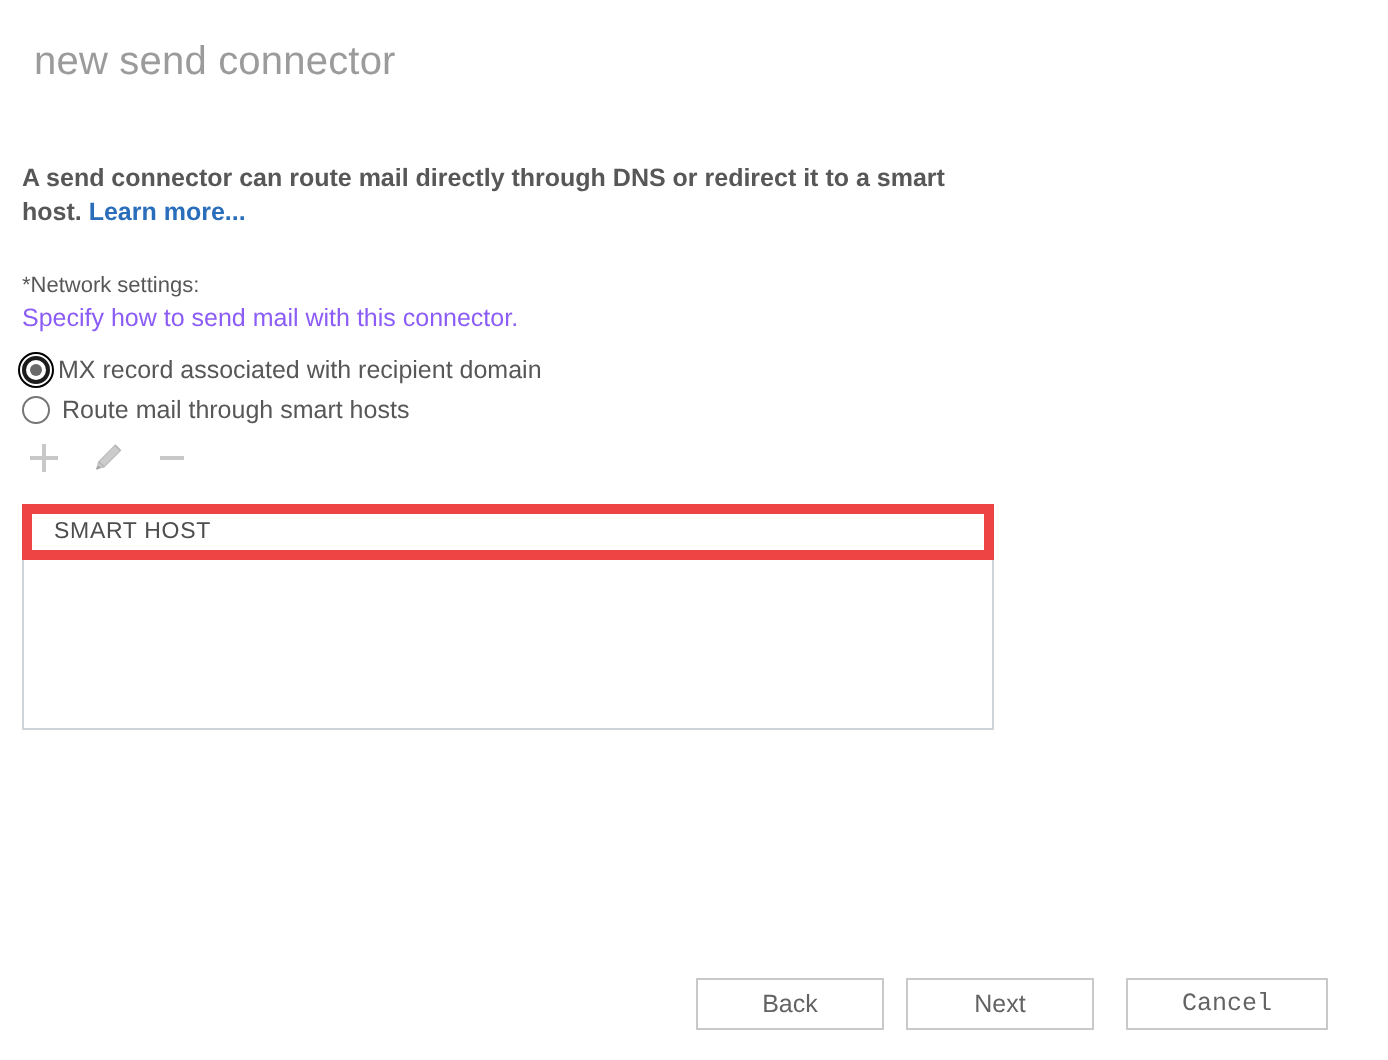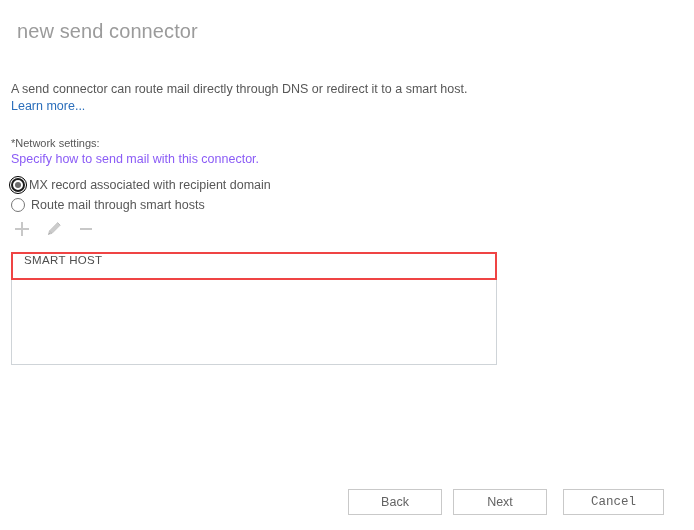--- a/index.html
+++ b/index.html
@@ -38,20 +38,21 @@
 
   
   .intro {
     position: absolute;
     left: 11px;
     top: 81px;
     width: 478px;
     font-size: 12.5px;
     line-height: 17px;
     color: #575757;
+    font-weight: bold;
   }
   .intro a {
     color: #2a6ebb;
     text-decoration: none;
   }
 
   
   .section-required {
     position: absolute;
     left: 11px;
@@ -142,23 +143,24 @@
   
   .table-wrap {
     position: absolute;
     left: 11px;
     top: 252px;
     width: 486px;
   }
   .table-head {
     height: 28px;
     box-sizing: border-box;
-    border: 2px solid #ef4444;
-    background: #ffffff;
-    display: flex;
+    border: 5px solid #ef4444;
+    background: #ffffff;
+    display: flex;
+    align-items: center;
   }
   .table-head-cell {
     padding-left: 11px;
     font-size: 11.5px;
     letter-spacing: 0.35px;
     color: #4e4e4e;
     white-space: nowrap;
   }
   .table-body {
     height: 85px;

